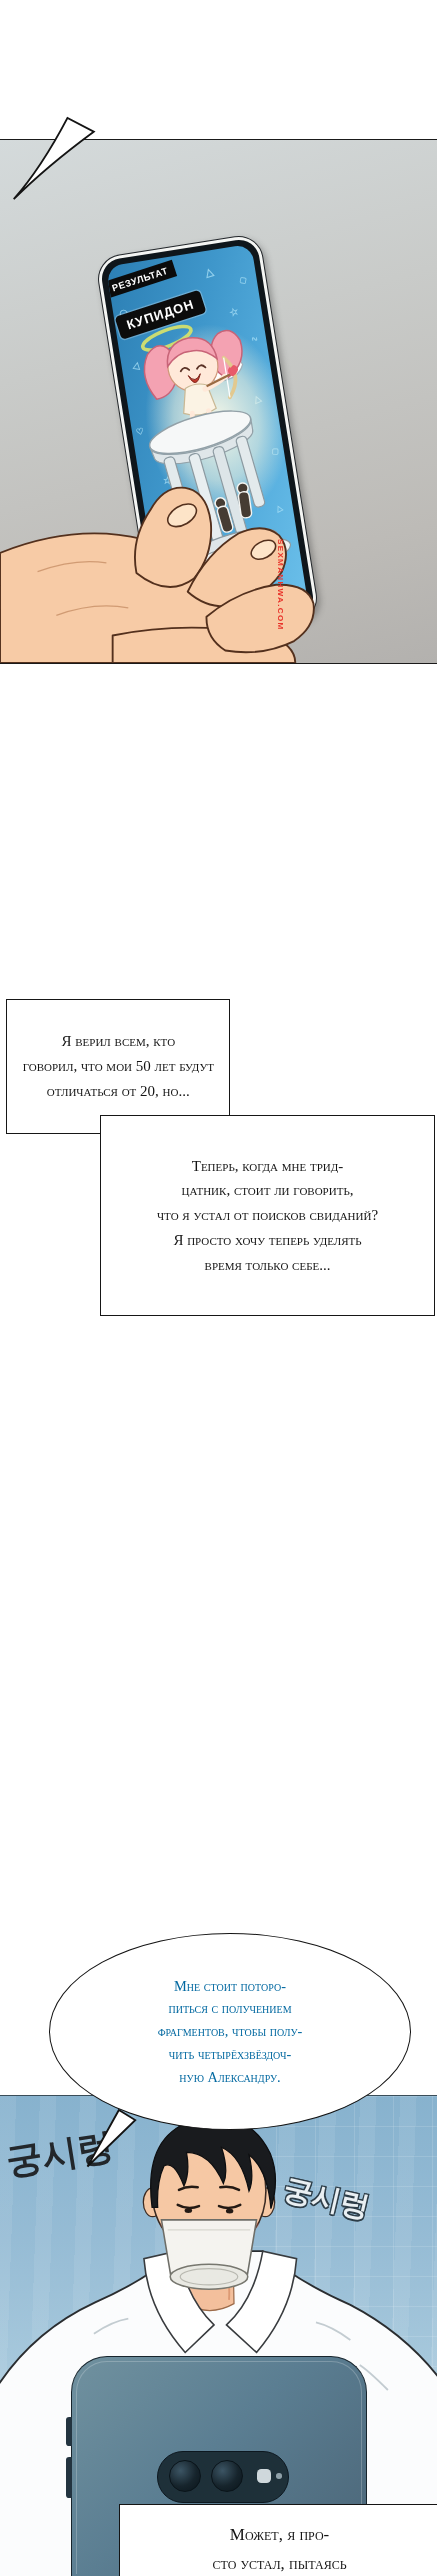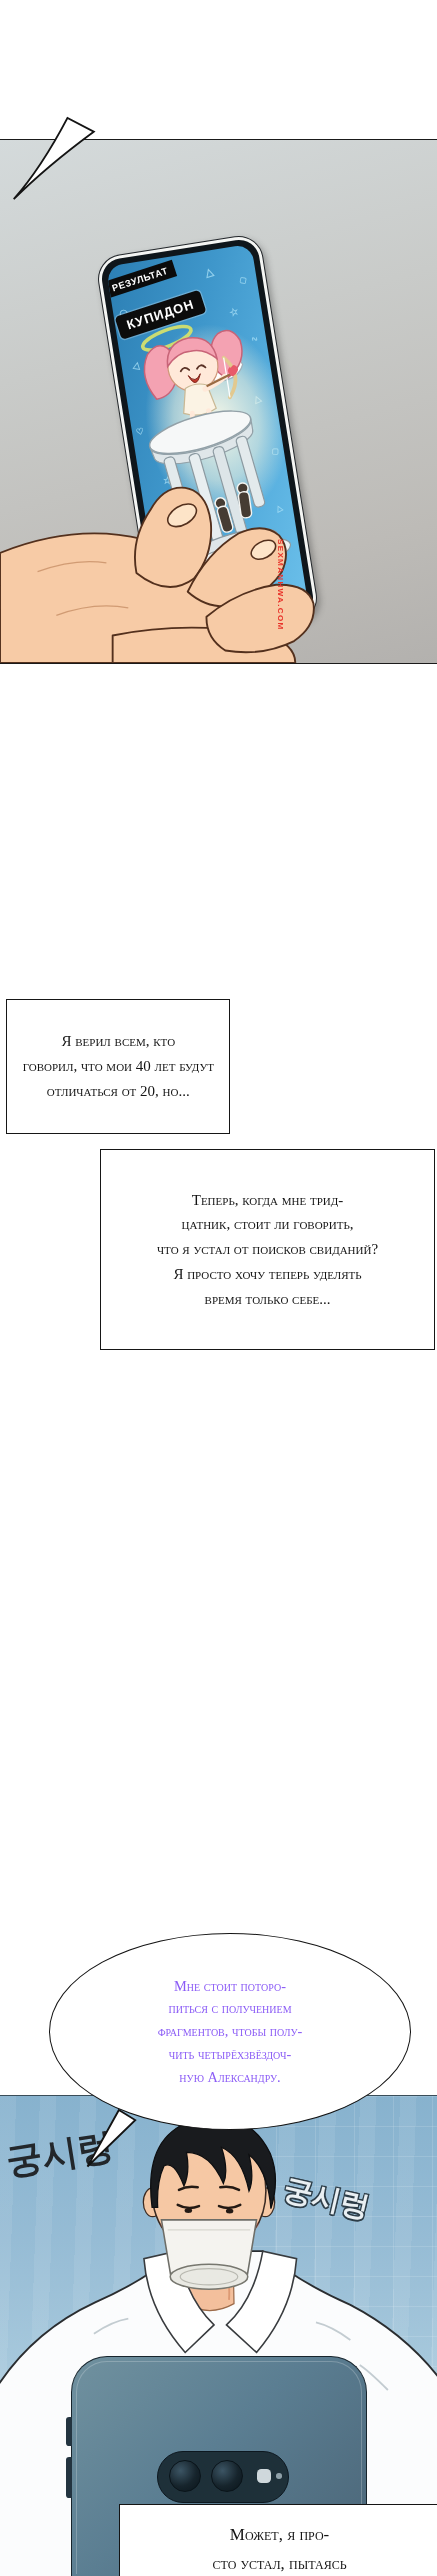--- a/index.html
+++ b/index.html
@@ -37,27 +37,27 @@
   .altarSvg{position:absolute;left:16.3px;top:155px;transform:rotate(-7deg);}
   .handSvg{position:absolute;left:0;top:0;z-index:3;}
   .watermark{position:absolute;left:276px;top:539px;z-index:7;writing-mode:vertical-rl;
              text-orientation:mixed;font-size:8.1px;font-weight:700;letter-spacing:1.3px;color:#e8332a;}
 
   
   .caption{position:absolute;background:#fff;border:1.3px solid #161616;display:flex;align-items:center;
            justify-content:center;text-align:center;font-family:"Liberation Serif",serif;
            font-variant:small-caps;font-size:15px;line-height:1.65;z-index:2;color:#141414;}
   .box1{left:6.3px;top:999px;width:222px;height:133px;}
-  .box2{left:100px;top:1149px;width:333px;height:199px;}
+  .box2{left:100px;top:1115px;width:333px;height:199px;}
 
   
   .bubble2{position:absolute;left:49px;top:1933px;width:318px;height:195px;background:#fff;
            border:1.9px solid #141414;border-radius:50%;display:flex;align-items:center;justify-content:center;
            text-align:center;font-family:"Liberation Serif",serif;font-variant:small-caps;
-           font-size:14.4px;line-height:1.58;z-index:6;padding:0 21px;color:#8b5cf6;}
+           font-size:14.4px;line-height:1.58;z-index:6;padding:0 21px;color:#0369a1;}
   .tail2{position:absolute;left:80px;top:2105px;z-index:5;}
 
   
   .fx{position:absolute;z-index:4;font-weight:700;font-family:"DejaVu Sans",sans-serif;}
   .fxL{left:6.3px;top:2130px;font-size:36px;color:#23272b;transform:rotate(-9deg);}
   .fxR{left:283px;top:2179px;font-size:29px;color:#e9eff2;transform:rotate(13deg);
        text-shadow:1.3px 1.3px 0 #2e3e49,-1.3px -1.3px 0 #2e3e49,1.3px -1.3px 0 #2e3e49,-1.3px 1.3px 0 #2e3e49,0 1.9px 0 #2e3e49;}
 
   
   .panel2{position:absolute;left:0;top:2095px;width:438px;height:481px;overflow:hidden;z-index:1;
@@ -194,21 +194,21 @@
       </g>
       <ellipse cx="291" cy="600" rx="25" ry="15" fill="#fde4c8" stroke="#53301d" stroke-width="2.5" transform="rotate(-30 291 600)"></ellipse>
       <ellipse cx="421" cy="655" rx="21" ry="13" fill="#fde4c8" stroke="#53301d" stroke-width="2.5" transform="rotate(-28 421 655)"></ellipse>
       <path d="M 60 690 Q 120 668 170 676 M 90 760 Q 150 738 205 748" fill="none" stroke="#b87c52" stroke-width="2" opacity=".6"></path>
     </svg>
   </div>
 
   <div class="watermark">SEXMANHWA.COM</div>
 
   <div class="caption box1 prewrap">Я верил всем, кто
-говорил, что мои 40 лет будут
+говорил, что мои 50 лет будут
 отличаться от 20, но...</div>
   <div class="caption box2 prewrap">Теперь, когда мне трид-
 цатник, стоит ли говорить,
 что я устал от поисков свиданий?
 Я просто хочу теперь уделять
 время только себе...</div>
 
   <div class="bubble2 prewrap">Мне стоит поторо-
 питься с получением
 фрагментов, чтобы полу-

